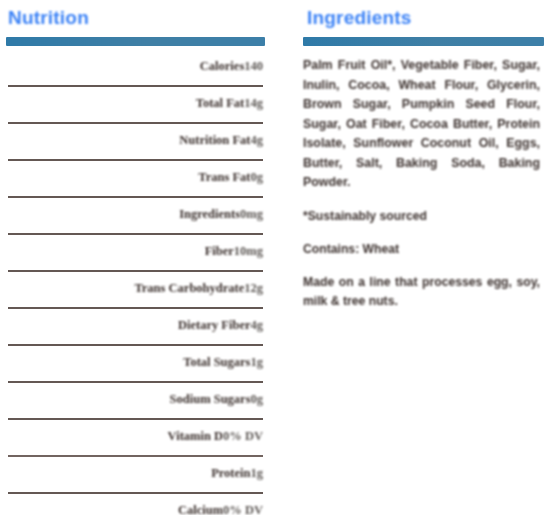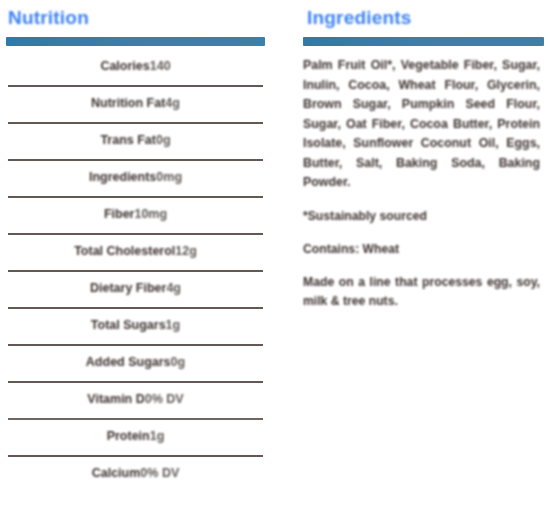--- a/index.html
+++ b/index.html
@@ -61,23 +61,24 @@
 
   
   .nutrition-list {
     margin: 0;
     padding: 0;
     list-style: none;
   }
   .nrow {
     display: flex;
     align-items: baseline;
-    justify-content: center;
+    justify-content: flex-end;
     padding: 0 2px 1px 2px;
     height: 29px;
+    font-family: Liberation Serif, serif;
   }
   .nlabel {
     font-size: 12.5px;
     font-weight: bold;
     color: #3a2f2c;
     white-space: nowrap;
     filter: blur(0.9px);
     line-height: 20px;
   }
   .nvalue {
@@ -141,20 +142,27 @@
     <ul class="nutrition-list">
 
       <li>
         <div class="nrow">
           <span class="nlabel">Calories</span>
           <span class="nvalue">140</span>
         </div>
         <div class="nrule"></div>
       </li>
 
+      <li>
+        <div class="nrow">
+          <span class="nlabel">Total Fat</span>
+          <span class="nvalue">14g</span>
+        </div>
+        <div class="nrule"></div>
+      </li>
 
       <li>
         <div class="nrow">
           <span class="nlabel">Nutrition Fat</span>
           <span class="nvalue">4g</span>
         </div>
         <div class="nrule"></div>
       </li>
 
       <li>
@@ -176,21 +184,21 @@
       <li>
         <div class="nrow">
           <span class="nlabel">Fiber</span>
           <span class="nvalue">10mg</span>
         </div>
         <div class="nrule"></div>
       </li>
 
       <li>
         <div class="nrow">
-          <span class="nlabel">Total Cholesterol</span>
+          <span class="nlabel">Trans Carbohydrate</span>
           <span class="nvalue">12g</span>
         </div>
         <div class="nrule"></div>
       </li>
 
       <li>
         <div class="nrow">
           <span class="nlabel">Dietary Fiber</span>
           <span class="nvalue">4g</span>
         </div>
@@ -200,21 +208,21 @@
       <li>
         <div class="nrow">
           <span class="nlabel">Total Sugars</span>
           <span class="nvalue">1g</span>
         </div>
         <div class="nrule"></div>
       </li>
 
       <li>
         <div class="nrow">
-          <span class="nlabel">Added Sugars</span>
+          <span class="nlabel">Sodium Sugars</span>
           <span class="nvalue">0g</span>
         </div>
         <div class="nrule"></div>
       </li>
 
       <li>
         <div class="nrow">
           <span class="nlabel">Vitamin D</span>
           <span class="nvalue">0% DV</span>
         </div>

